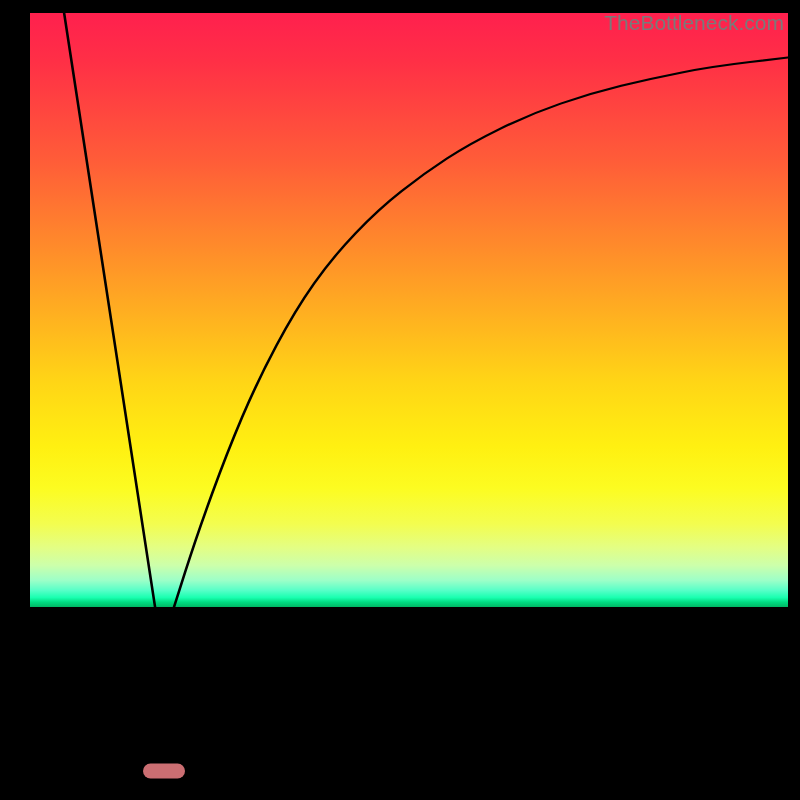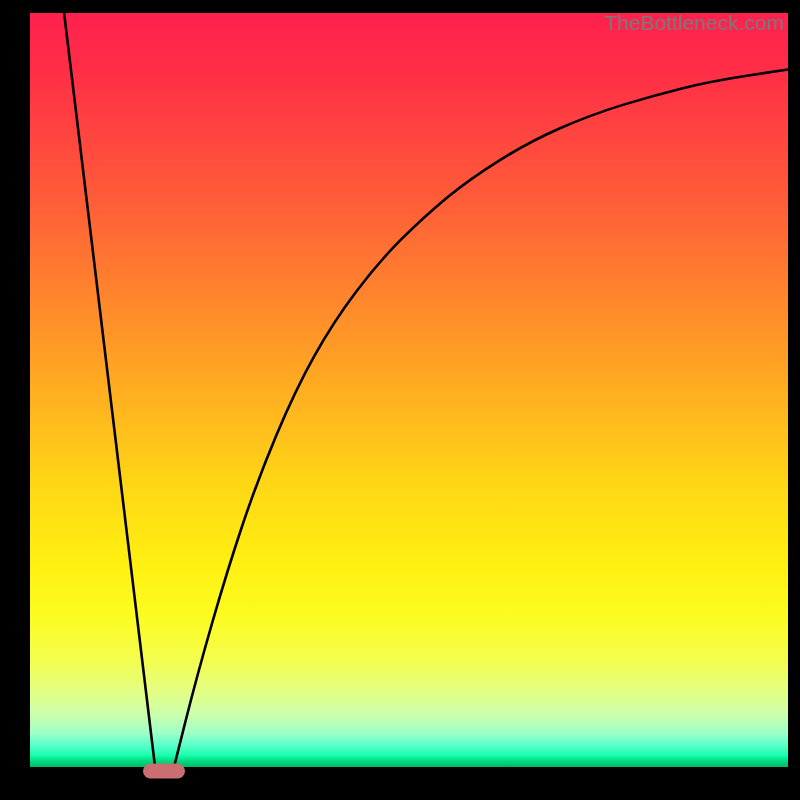--- a/index.html
+++ b/index.html
@@ -15,21 +15,21 @@
     position: relative;
     width: 800px;
     height: 800px;
     background: #000;
   }
   .plot {
     position: absolute;
     left: 30px;
     top: 13px;
     width: 758px;
-    height: 754px;
+    height: 594px;
     background: linear-gradient(to bottom,
       #ff204e 0%,
       #ff2f46 8%,
       #ff5d38 25%,
       #ff8d2a 40%,
       #ffb41f 52%,
       #ffd516 62%,
       #fff011 73%,
       #fcfc21 80%,
       #f3fd4f 86%,

